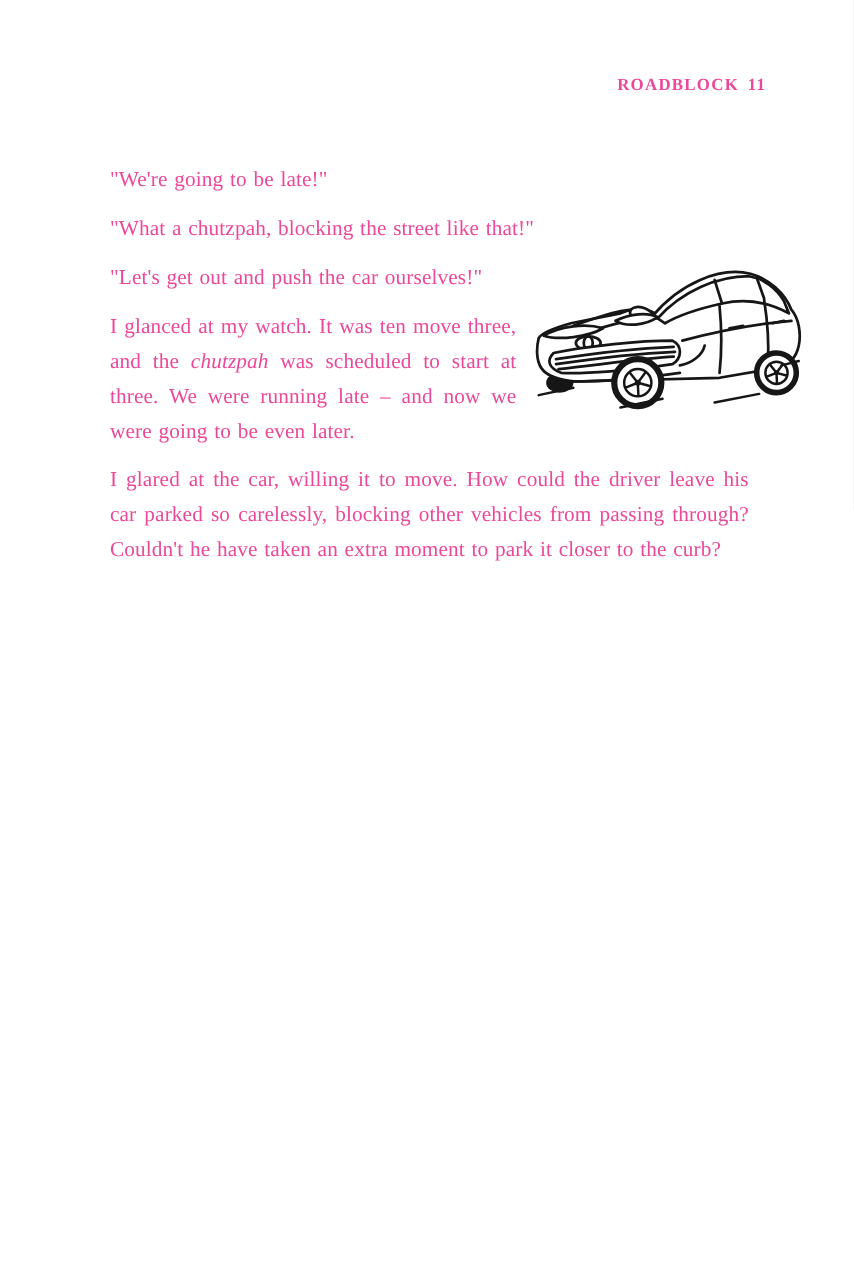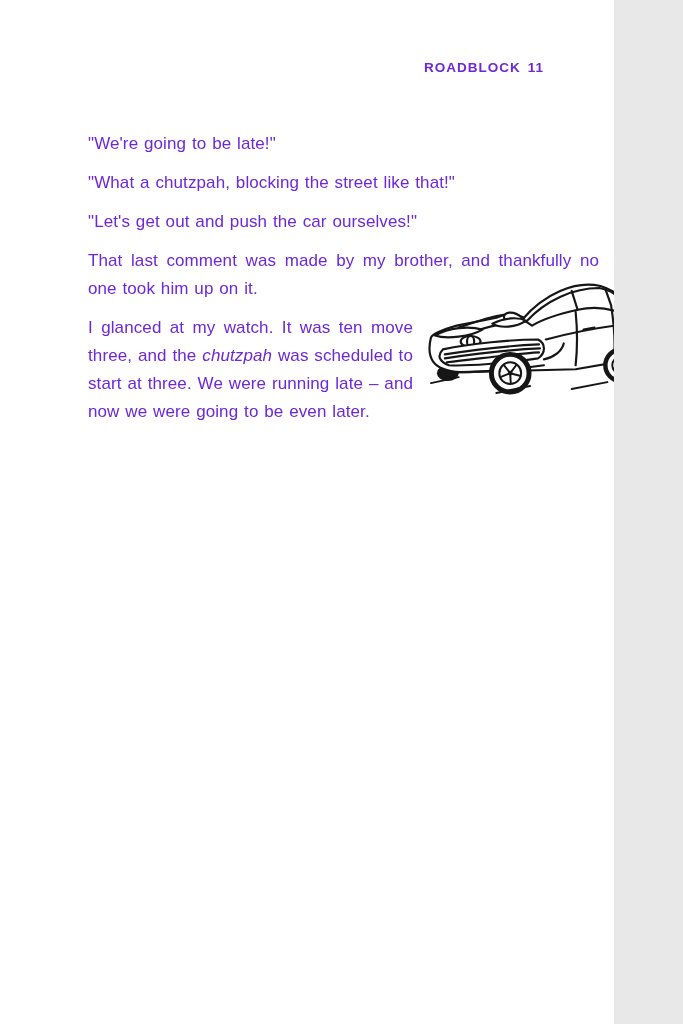--- a/index.html
+++ b/index.html
@@ -1,22 +1,22 @@
 <!DOCTYPE html>
 <html><head>
 <meta charset="utf-8">
 <style>
   html,body{margin:0;padding:0;background:#e8e8e8;}
   .page{
     position:relative;
-    width:614px;height:1024px;
+    width:683px;height:1024px;
     background:#ffffff;
     overflow:hidden;
-    font-family:Liberation Sans, sans-serif;
-    color:#6d28d9;
+    font-family:Liberation Serif, serif;
+    color:#ec4899;
   }
   .running-head{
     position:absolute;
     top:60px;right:70px;
     font-size:13.5px;font-weight:700;
     letter-spacing:1px;
     white-space:nowrap;
   }
   .running-head .pageno{margin-left:7px;font-weight:800;}
   .content{
@@ -52,21 +52,20 @@
   <div class="running-head">
     <span>ROADBLOCK</span><span class="pageno">11</span>
   </div>
 
   <div class="content">
 
     <p class="dialogue">"We're going to be late!"</p>
     <p class="dialogue">"What a chutzpah, blocking the street like that!"</p>
     <p class="dialogue">"Let's get out and push the car ourselves!"</p>
 
-    <p class="justify">That last comment was made by my brother, and thankfully no one took him up on it.</p>
 
     <div class="clearfix">
       <span class="car-wrap">
 
         <svg viewBox="0 0 218 132" xmlns="http://www.w3.org/2000/svg" fill="none" stroke="#161616" stroke-width="2.2" stroke-linecap="round" stroke-linejoin="round">
 
           <ellipse cx="21" cy="100" rx="11" ry="8" fill="#161616" stroke="none"></ellipse>
 
           <path fill="#ffffff" d="M4,64 C2,72 2,82 6,88 C10,94 20,98 34,99 L150,96 L196,88 C206,86 212,80 214,70 C216,60 214,48 208,41 C203,28 190,16 175,12 C150,6 118,20 96,46 C88,40 78,40 70,44 L30,52 C16,56 6,60 4,64 Z"></path>
 
@@ -128,16 +127,17 @@
             <path d="M4,110 l28,-6"></path>
             <path d="M70,120 l34,-7"></path>
             <path d="M146,116 l36,-7"></path>
             <path d="M200,86 l14,-3.5"></path>
           </g>
         </svg>
       </span>
       <p class="justify" style="margin-bottom:0;"><span>I glanced at my watch. It was ten move three, and the </span><span class="ital">chutzpah</span><span> was scheduled to start at three. We were running late – and now we were going to be even later.</span></p>
     </div>
 
+    <p class="justify" style="margin-top:11px;">I glared at the car, willing it to move. How could the driver leave his car parked so carelessly, blocking other vehicles from passing through? Couldn't he have taken an extra moment to park it closer to the curb?</p>
 
 
   </div>
 </div>
 
 </body></html>

